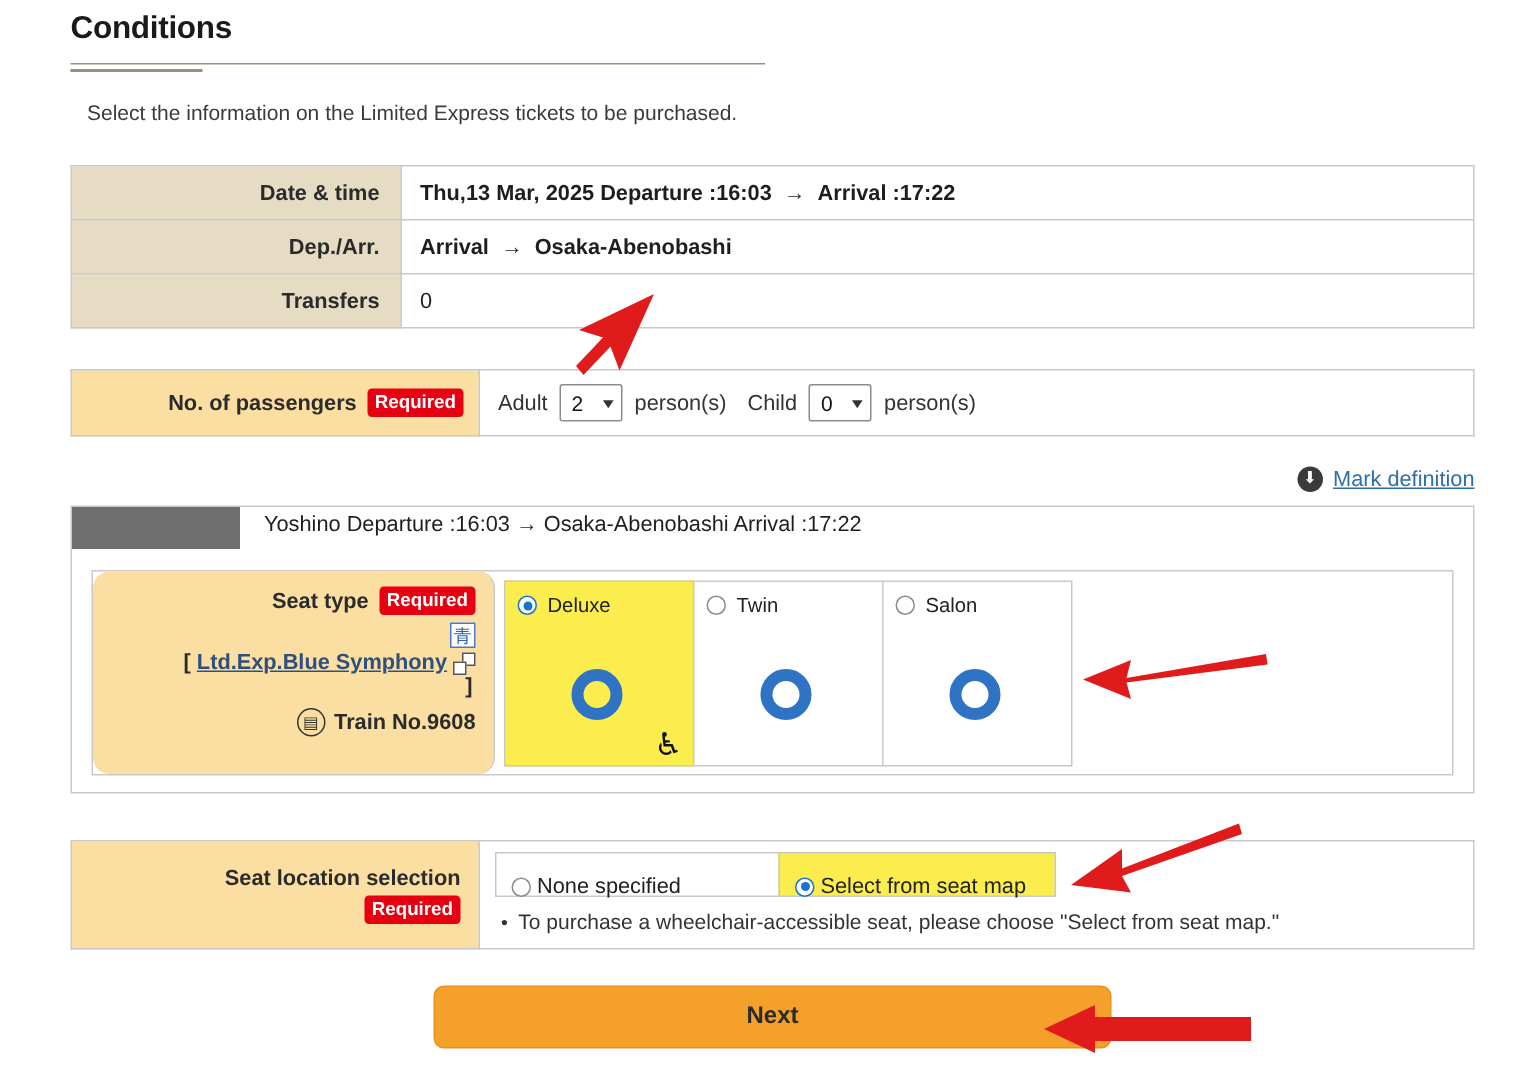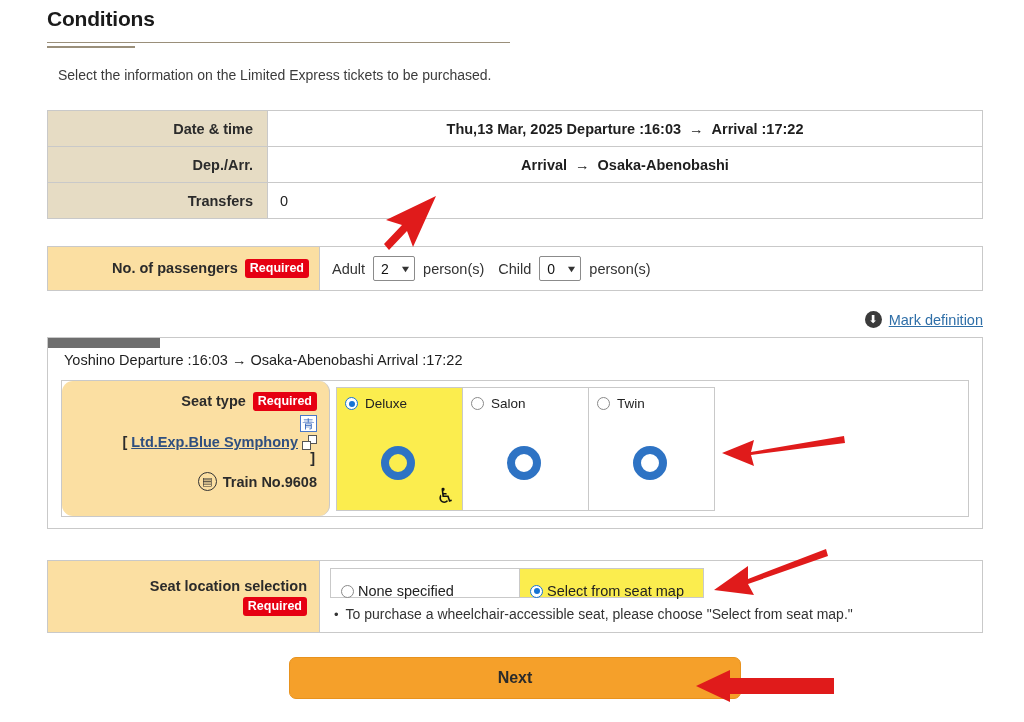--- a/index.html
+++ b/index.html
@@ -42,21 +42,21 @@
   .info-table th {
     width: 220px; background: #e6dcc4; color: #2b2b2b;
     font-size: 14.5px; font-weight: bold; text-align: right;
     padding: 0 14px 0 8px; border: 1px solid #c9c9c9;
     white-space: nowrap;
   }
   .info-table td {
     background: #ffffff; font-size: 14.5px; color: #1e1e1e;
     padding: 0 12px; border: 1px solid #c9c9c9;
   }
-  .info-table td.bold { font-weight: bold; text-align: center; }
+  .info-table td.bold { font-weight: bold; }
   .arrowglyph { padding: 0 8px; font-weight: normal; }
 
   
   .pax-table {
     position: absolute; left: 47px; top: 246px;
     width: 936px; border-collapse: collapse;
     border: 1px solid #c9c9c9;
   }
   .pax-table tr { height: 44px; }
   .pax-table th {
@@ -102,21 +102,21 @@
     font-size: 14.5px; color: #2f6fa8;
     text-decoration: underline; cursor: pointer;
   }
 
   
   .seat-panel {
     position: absolute; left: 47px; top: 337px;
     width: 936px; height: 192px;
     border: 1px solid #c9c9c9; background: #fff;
   }
-  .seat-head { display: flex; align-items: flex-start; height: 30px; flex-direction: column; }
+  .seat-head { display: flex; align-items: flex-start; height: 30px; }
   .gray-block { width: 112px; height: 28px; background: #6e6e6e; }
   .seat-route {
     font-size: 14.5px; color: #1e1e1e; padding: 4px 0 0 16px;
     white-space: nowrap;
   }
   .seat-body {
     position: absolute; left: 13px; top: 42px;
     width: 908px; height: 137px; display: flex;
     border: 1px solid #c9c9c9;
   }
@@ -341,28 +341,28 @@
           <div class="opt-head">
             <span class="radio on"></span>
             <span class="opt-label">Deluxe</span>
           </div>
           <span class="mark-circle"></span>
           <span class="wheel-icon">♿</span>
         </div>
         <div class="seat-opt">
           <div class="opt-head">
             <span class="radio"></span>
-            <span class="opt-label">Salon</span>
+            <span class="opt-label">Twin</span>
           </div>
           <span class="mark-circle"></span>
         </div>
         <div class="seat-opt">
           <div class="opt-head">
             <span class="radio"></span>
-            <span class="opt-label">Twin</span>
+            <span class="opt-label">Salon</span>
           </div>
           <span class="mark-circle"></span>
         </div>
       </div>
     </div>
   </div>
 
   <table class="loc-table">
     <tbody>
       <tr>

